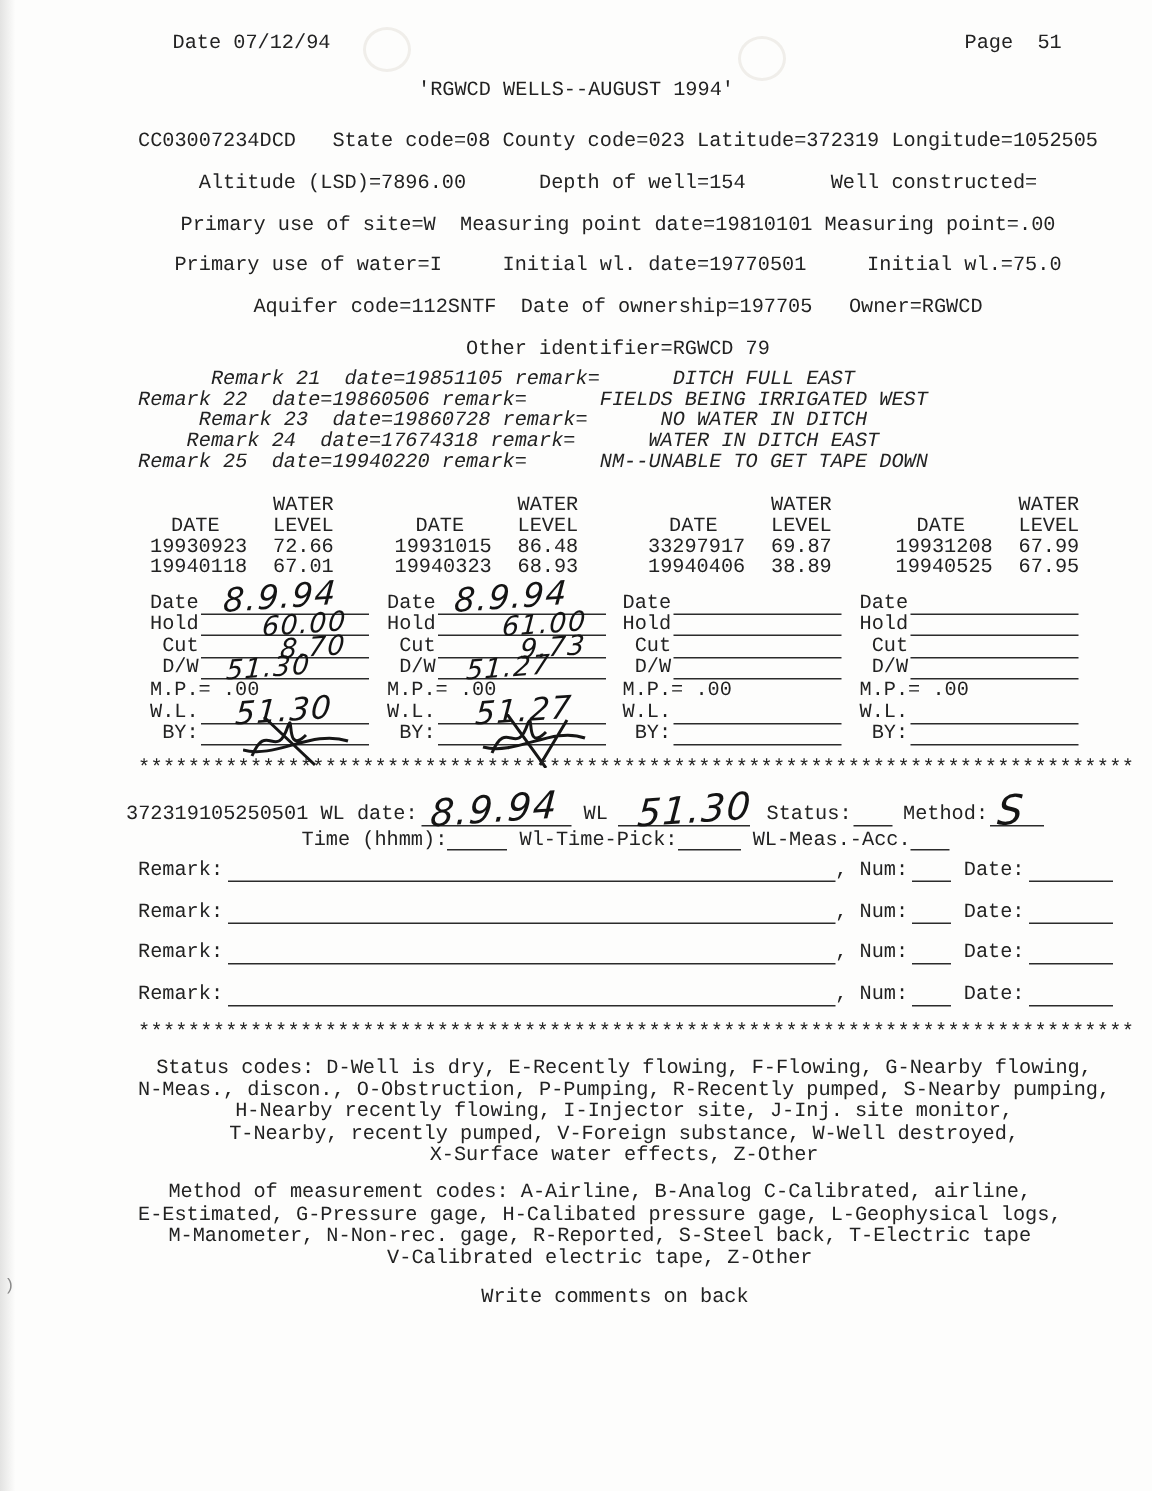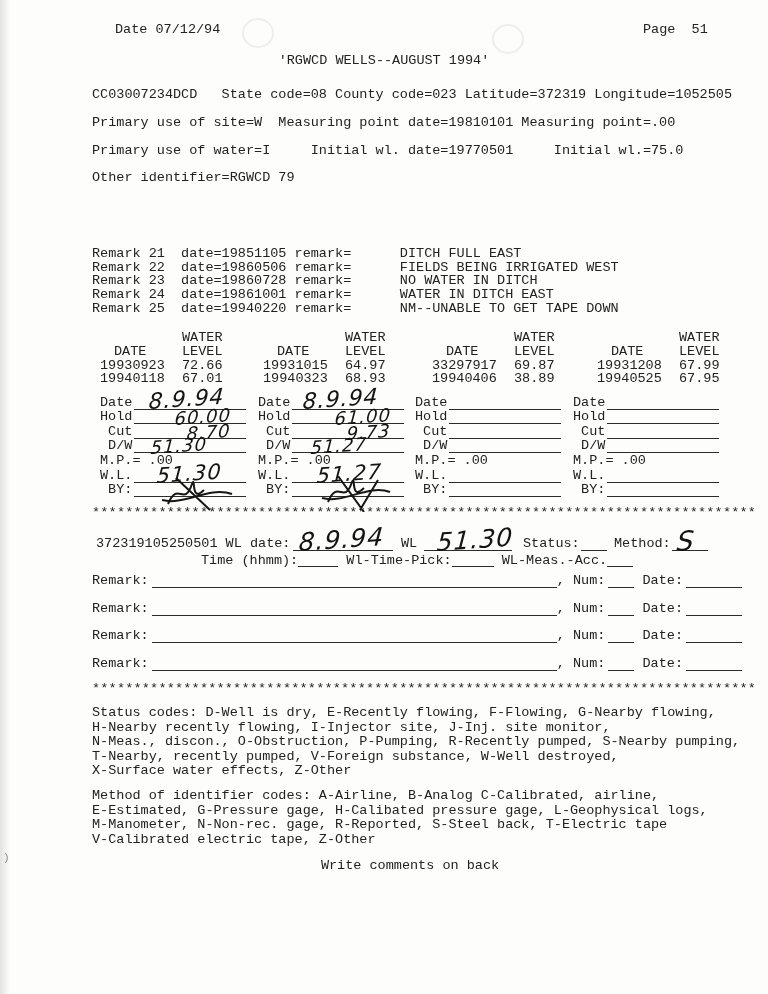--- a/index.html
+++ b/index.html
@@ -6,28 +6,28 @@
   .page{
     position:relative;width:768px;height:994px;margin:0 auto;
     background:#fdfdfc;
     font-family:"Liberation Mono",monospace;
     font-size:13.5px;color:#222;overflow:hidden;
   }
   .page::before{
     content:"";position:absolute;left:0;top:0;bottom:0;width:12px;
     background:linear-gradient(90deg,#e3e3e2,#fdfdfc 85%);
   }
-  .abs{position:absolute;}
+  .abs{position:absolute;text-align:center;}
   .mono{white-space:pre;}
   .hole{
     position:absolute;width:28px;height:26px;border:2px solid #f0eeea;
     border-radius:50%;
   }
   .lines{line-height:27.8px;}
-  .tight{line-height:13.7px;}
+  .tight{line-height:13.7px;font-style:italic;}
   .stars{letter-spacing:0.2px;}
   
   .wlg{position:absolute;top:331px;display:grid;grid-template-columns:76px auto;line-height:13.8px;white-space:pre;}
   .wlg .h-water{grid-column:2;padding-left:6px;}
   .wlg .h-date{padding-left:14px;}
   .wlg .h-level{padding-left:6px;}
   .wlg .c-level{padding-left:6px;}
   
   .hw{
     font-family:"DejaVu Sans",sans-serif;font-style:italic;color:#141414;
@@ -36,21 +36,21 @@
   }
   
   .fblock{position:absolute;top:395px;width:146px;}
   .fr{display:flex;align-items:flex-end;height:14.6px;position:relative;}
   .fr .lbl{white-space:pre;}
   .fu{flex:1;border-bottom:1px solid #2b2b2b;position:relative;height:100%;margin-left:2px;}
   .hv{position:absolute;bottom:-5px;font-size:18px;}
   .hv-date{font-size:22px;bottom:-4px;}
   .sig{position:absolute;left:28px;bottom:-16px;}
   
-  .wlrow{position:absolute;top:529px;left:96px;width:660px;height:24px;}
+  .wlrow{position:absolute;top:529px;left:84px;width:660px;height:24px;}
   .wlrow .t{position:absolute;bottom:2px;white-space:pre;}
   .u{position:absolute;bottom:2px;border-bottom:1px solid #2b2b2b;height:12px;}
   .hwbig{position:absolute;font-size:25px;bottom:-2px;}
   
   .timerow{position:absolute;top:551px;left:201px;display:flex;align-items:center;height:18px;white-space:pre;}
   .tu{border-bottom:1px solid #2b2b2b;height:12px;display:inline-block;}
   
   .remrow{position:absolute;left:92px;width:650px;display:flex;align-items:flex-end;height:18px;white-space:pre;}
   .remrow .ru{flex:1;border-bottom:1px solid #2b2b2b;height:12px;margin-left:3px;}
   .remrow .ru2{width:26px;flex:none;}
@@ -67,48 +67,50 @@
   <div class="hole" style="left:492px;top:24px;"></div>
   <div class="artifact" style="left:3px;top:852px;">)</div>
 
   <div class="abs mono" style="left:115px;top:22px;">Date 07/12/94</div>
   <div class="abs mono" style="left:643px;top:22px;">Page  51</div>
 
   <div class="abs mono" style="left:0;top:53px;width:768px;text-align:center;">'RGWCD WELLS--AUGUST 1994'</div>
 
   <div class="abs lines" style="left:92px;top:81px;">
     <div class="mono">CC03007234DCD   State code=08 County code=023 Latitude=372319 Longitude=1052505</div>
+    <div class="mono">Altitude (LSD)=7896.00      Depth of well=154       Well constructed=</div>
     <div class="mono">Primary use of site=W  Measuring point date=19810101 Measuring point=.00</div>
     <div class="mono">Primary use of water=I     Initial wl. date=19770501     Initial wl.=75.0</div>
+    <div class="mono">Aquifer code=112SNTF  Date of ownership=197705   Owner=RGWCD</div>
     <div class="mono">Other identifier=RGWCD 79</div>
   </div>
 
   <div class="abs tight" style="left:92px;top:247px;">
     <div class="mono">Remark 21  date=19851105 remark=      DITCH FULL EAST</div>
     <div class="mono">Remark 22  date=19860506 remark=      FIELDS BEING IRRIGATED WEST</div>
     <div class="mono">Remark 23  date=19860728 remark=      NO WATER IN DITCH</div>
-    <div class="mono">Remark 24  date=19861001 remark=      WATER IN DITCH EAST</div>
+    <div class="mono">Remark 24  date=17674318 remark=      WATER IN DITCH EAST</div>
     <div class="mono">Remark 25  date=19940220 remark=      NM--UNABLE TO GET TAPE DOWN</div>
   </div>
 
   <div class="wlg" style="left:100px;">
     <span class="h-water">WATER</span>
     <span class="h-date">DATE</span>
     <span class="h-level">LEVEL</span>
     <span>19930923</span>
     <span class="c-level">72.66</span>
     <span>19940118</span>
     <span class="c-level">67.01</span>
   </div>
   <div class="wlg" style="left:263px;">
     <span class="h-water">WATER</span>
     <span class="h-date">DATE</span>
     <span class="h-level">LEVEL</span>
     <span>19931015</span>
-    <span class="c-level">64.97</span>
+    <span class="c-level">86.48</span>
     <span>19940323</span>
     <span class="c-level">68.93</span>
   </div>
   <div class="wlg" style="left:432px;">
     <span class="h-water">WATER</span>
     <span class="h-date">DATE</span>
     <span class="h-level">LEVEL</span>
     <span>33297917</span>
     <span class="c-level">69.87</span>
     <span>19940406</span>
@@ -312,28 +314,28 @@
   <div class="remrow" style="top:653px;">
     <span>Remark:</span><span class="ru"></span>
     <span>, Num:</span><span class="ru ru2"></span>
     <span> Date:</span><span class="ru ru3"></span>
   </div>
 
   <div class="abs mono stars" style="left:92px;top:681px;">********************************************************************************</div>
 
   <div class="abs codes" style="left:92px;top:706px;">
     <div class="mono">Status codes: D-Well is dry, E-Recently flowing, F-Flowing, G-Nearby flowing,</div>
+    <div class="mono">N-Meas., discon., O-Obstruction, P-Pumping, R-Recently pumped, S-Nearby pumping,</div>
     <div class="mono">H-Nearby recently flowing, I-Injector site, J-Inj. site monitor,</div>
-    <div class="mono">N-Meas., discon., O-Obstruction, P-Pumping, R-Recently pumped, S-Nearby pumping,</div>
     <div class="mono">T-Nearby, recently pumped, V-Foreign substance, W-Well destroyed,</div>
     <div class="mono">X-Surface water effects, Z-Other</div>
   </div>
 
   <div class="abs codes" style="left:92px;top:789px;">
-    <div class="mono">Method of identifier codes: A-Airline, B-Analog C-Calibrated, airline,</div>
+    <div class="mono">Method of measurement codes: A-Airline, B-Analog C-Calibrated, airline,</div>
     <div class="mono">E-Estimated, G-Pressure gage, H-Calibated pressure gage, L-Geophysical logs,</div>
     <div class="mono">M-Manometer, N-Non-rec. gage, R-Reported, S-Steel back, T-Electric tape</div>
     <div class="mono">V-Calibrated electric tape, Z-Other</div>
   </div>
 
   <div class="abs mono" style="left:0;top:858px;width:820px;text-align:center;">Write comments on back</div>
 
 </div>
 
 </body></html>

